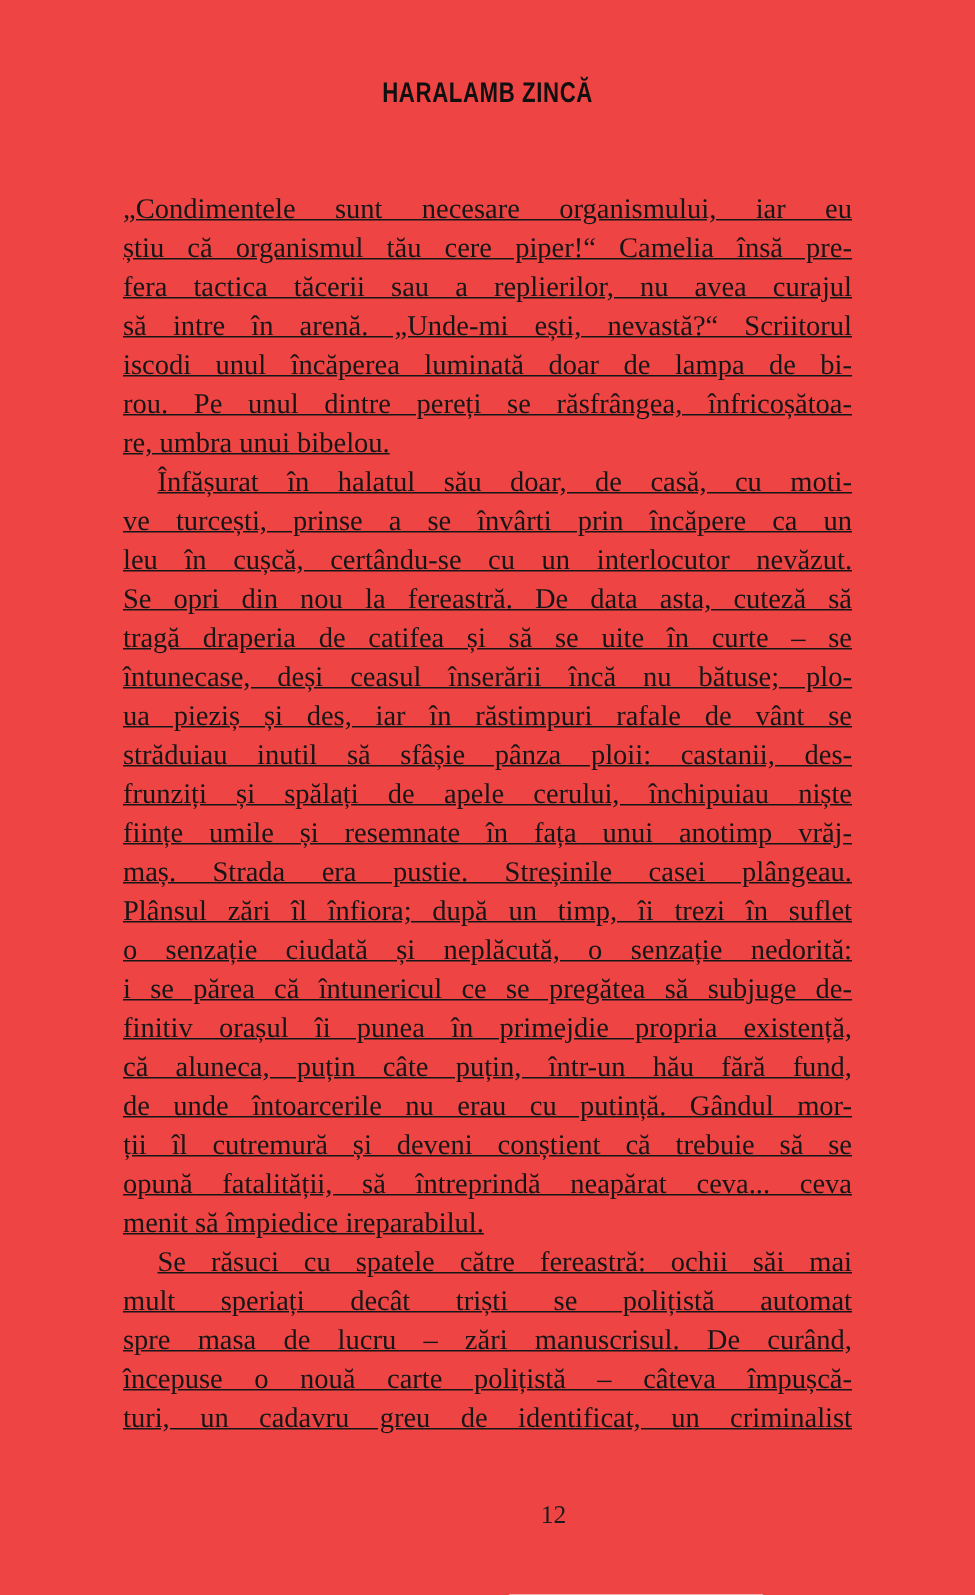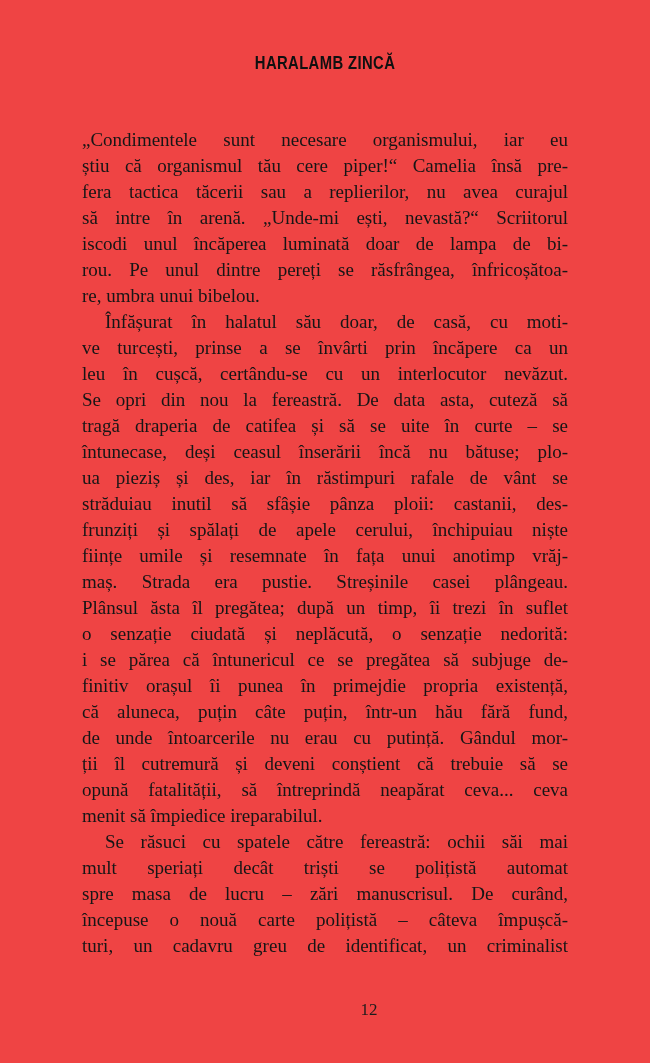--- a/index.html
+++ b/index.html
@@ -42,20 +42,21 @@
     font-size: 19px;
     line-height: 26px;
     color: #161616;
   }
   .text-line {
     text-align: justify;
     text-align-last: justify;
     white-space: normal;
     height: 26px;
     overflow: visible;
+    text-decoration: underline;
   }
   .text-line.indent {
     text-indent: 23px;
   }
   .text-line.no-justify {
     text-align-last: left;
   }
   .page-number {
     position: absolute;
     top: 1000px;
@@ -88,21 +89,21 @@
       <div class="text-line">ve turcești, prinse a se învârti prin încăpere ca un</div>
       <div class="text-line">leu în cușcă, certându-se cu un interlocutor nevăzut.</div>
       <div class="text-line">Se opri din nou la fereastră. De data asta, cuteză să</div>
       <div class="text-line">tragă draperia de catifea și să se uite în curte – se</div>
       <div class="text-line">întunecase, deși ceasul înserării încă nu bătuse; plo-</div>
       <div class="text-line">ua pieziș și des, iar în răstimpuri rafale de vânt se</div>
       <div class="text-line">străduiau inutil să sfâșie pânza ploii: castanii, des-</div>
       <div class="text-line">frunziți și spălați de apele cerului, închipuiau niște</div>
       <div class="text-line">ființe umile și resemnate în fața unui anotimp vrăj-</div>
       <div class="text-line">maș. Strada era pustie. Streșinile casei plângeau.</div>
-      <div class="text-line">Plânsul ăsta îl pregătea; după un timp, îi trezi în suflet</div>
+      <div class="text-line">Plânsul zări îl înfiora; după un timp, îi trezi în suflet</div>
       <div class="text-line">o senzație ciudată și neplăcută, o senzație nedorită:</div>
       <div class="text-line">i se părea că întunericul ce se pregătea să subjuge de-</div>
       <div class="text-line">finitiv orașul îi punea în primejdie propria existență,</div>
       <div class="text-line">că aluneca, puțin câte puțin, într-un hău fără fund,</div>
       <div class="text-line">de unde întoarcerile nu erau cu putință. Gândul mor-</div>
       <div class="text-line">ții îl cutremură și deveni conștient că trebuie să se</div>
       <div class="text-line">opună fatalității, să întreprindă neapărat ceva... ceva</div>
       <div class="text-line no-justify">menit să împiedice ireparabilul.</div>
       <div class="text-line indent">Se răsuci cu spatele către fereastră: ochii săi mai</div>
       <div class="text-line">mult speriați decât triști se polițistă automat</div>

